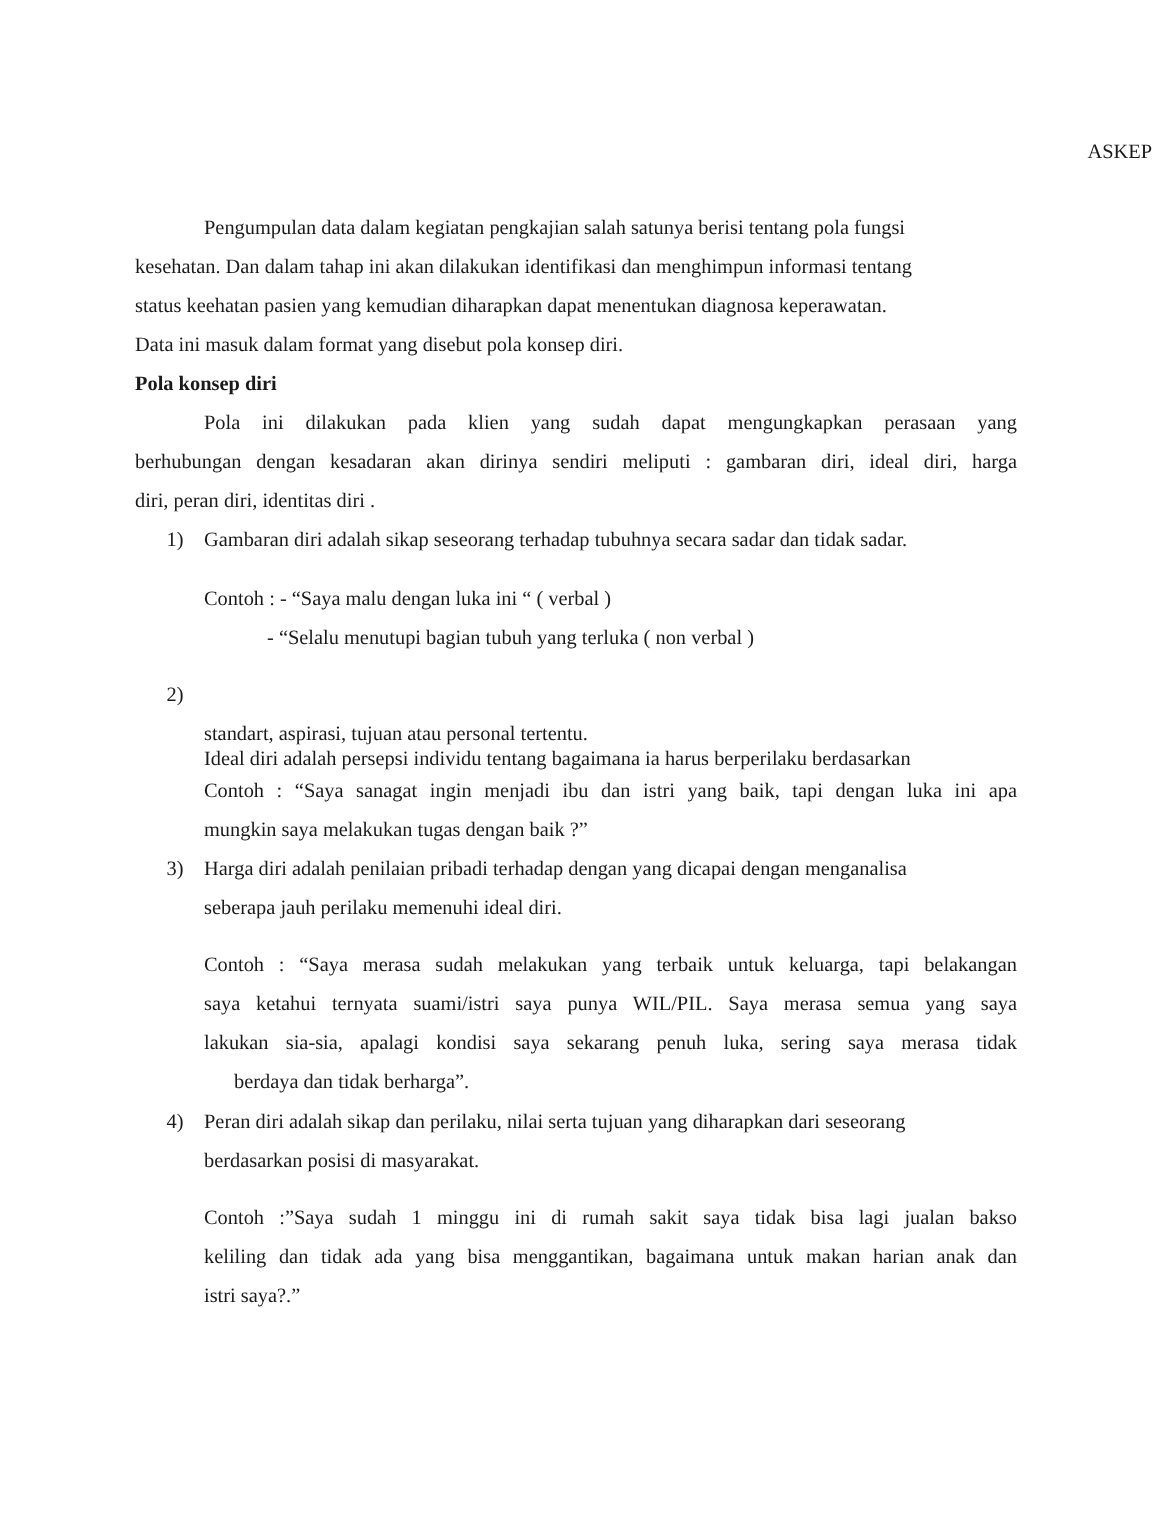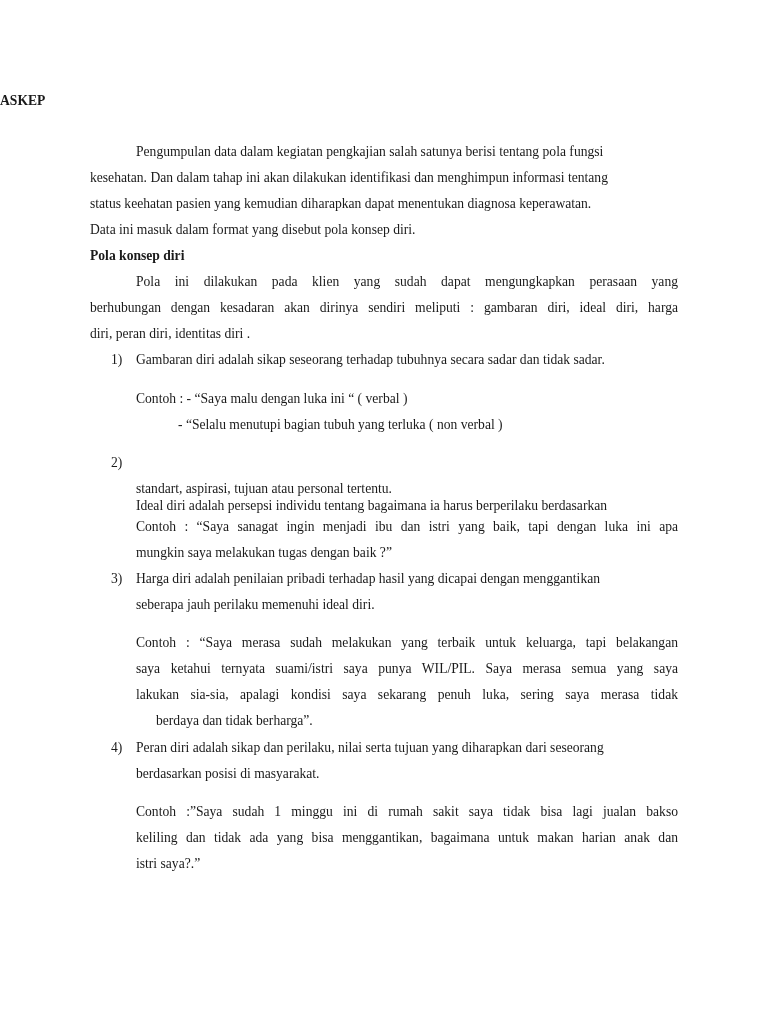--- a/index.html
+++ b/index.html
@@ -4,21 +4,21 @@
   <style>
     html, body { margin: 0; padding: 0; background: #ffffff; }
     body {
       width: 768px; height: 1024px; position: relative; overflow: hidden;
       font-family: "Liberation Serif", "DejaVu Serif", serif;
       color: #1a1a1a; font-size: 13.6px;
     }
     .page { position: absolute; left: 0; top: 0; width: 768px; height: 1024px; }
     .line { position: absolute; white-space: nowrap; line-height: 16px; }
     .justify { text-align: justify; text-align-last: justify; white-space: normal; }
-    .title { left: 0; width: 768px; text-align: left; font-weight: bold; top: 93px; }
+    .title { left: 0; width: 768px; text-align: right; font-weight: normal; top: 93px; }
     .bold { font-weight: bold; }
   </style>
 </head>
 <body>
 
 <div class="page">
 
   <div class="line title">ASKEP</div>
 
   <div class="line" style="left:136px; top:144px;">Pengumpulan data dalam  kegiatan pengkajian salah satunya berisi tentang pola fungsi</div>
@@ -42,21 +42,21 @@
   <div>
     <div class="line" style="left:111px; top:455px;">2)</div>
     <div class="line" style="left:136px; top:455px;margin-top:43px;">Ideal diri adalah persepsi individu tentang  bagaimana ia harus berperilaku berdasarkan</div>
     <div class="line" style="left:136px; top:481px;">standart, aspirasi,  tujuan atau personal tertentu.</div>
     <div class="line justify" style="left:136px; top:519px; width:542px;">Contoh : “Saya sanagat ingin menjadi ibu dan istri yang baik, tapi dengan luka ini apa</div>
     <div class="line" style="left:136px; top:545px;">mungkin saya melakukan tugas dengan baik ?”</div>
   </div>
 
   <div>
     <div class="line" style="left:111px; top:571px;">3)</div>
-    <div class="line" style="left:136px; top:571px;">Harga diri adalah penilaian pribadi terhadap hasil yang dicapai dengan menggantikan</div>
+    <div class="line" style="left:136px; top:571px;">Harga diri adalah penilaian pribadi terhadap dengan yang dicapai dengan menganalisa</div>
     <div class="line" style="left:136px; top:597px;">seberapa jauh perilaku memenuhi ideal diri.</div>
     <div class="line justify" style="left:136px; top:635px; width:542px;">Contoh : “Saya merasa sudah melakukan yang terbaik untuk keluarga, tapi belakangan</div>
     <div class="line justify" style="left:136px; top:661px; width:542px;">saya ketahui ternyata suami/istri saya punya WIL/PIL. Saya merasa semua yang saya</div>
     <div class="line justify" style="left:136px; top:687px; width:542px;">lakukan sia-sia, apalagi kondisi saya sekarang penuh luka, sering saya merasa tidak</div>
     <div class="line" style="left:136px; top:713px;margin-left:20px;">berdaya dan tidak berharga”.</div>
   </div>
 
   <div>
     <div class="line" style="left:111px; top:740px;">4)</div>
     <div class="line" style="left:136px; top:740px;text-align:right;">Peran diri adalah sikap dan perilaku, nilai serta tujuan yang diharapkan dari seseorang</div>

